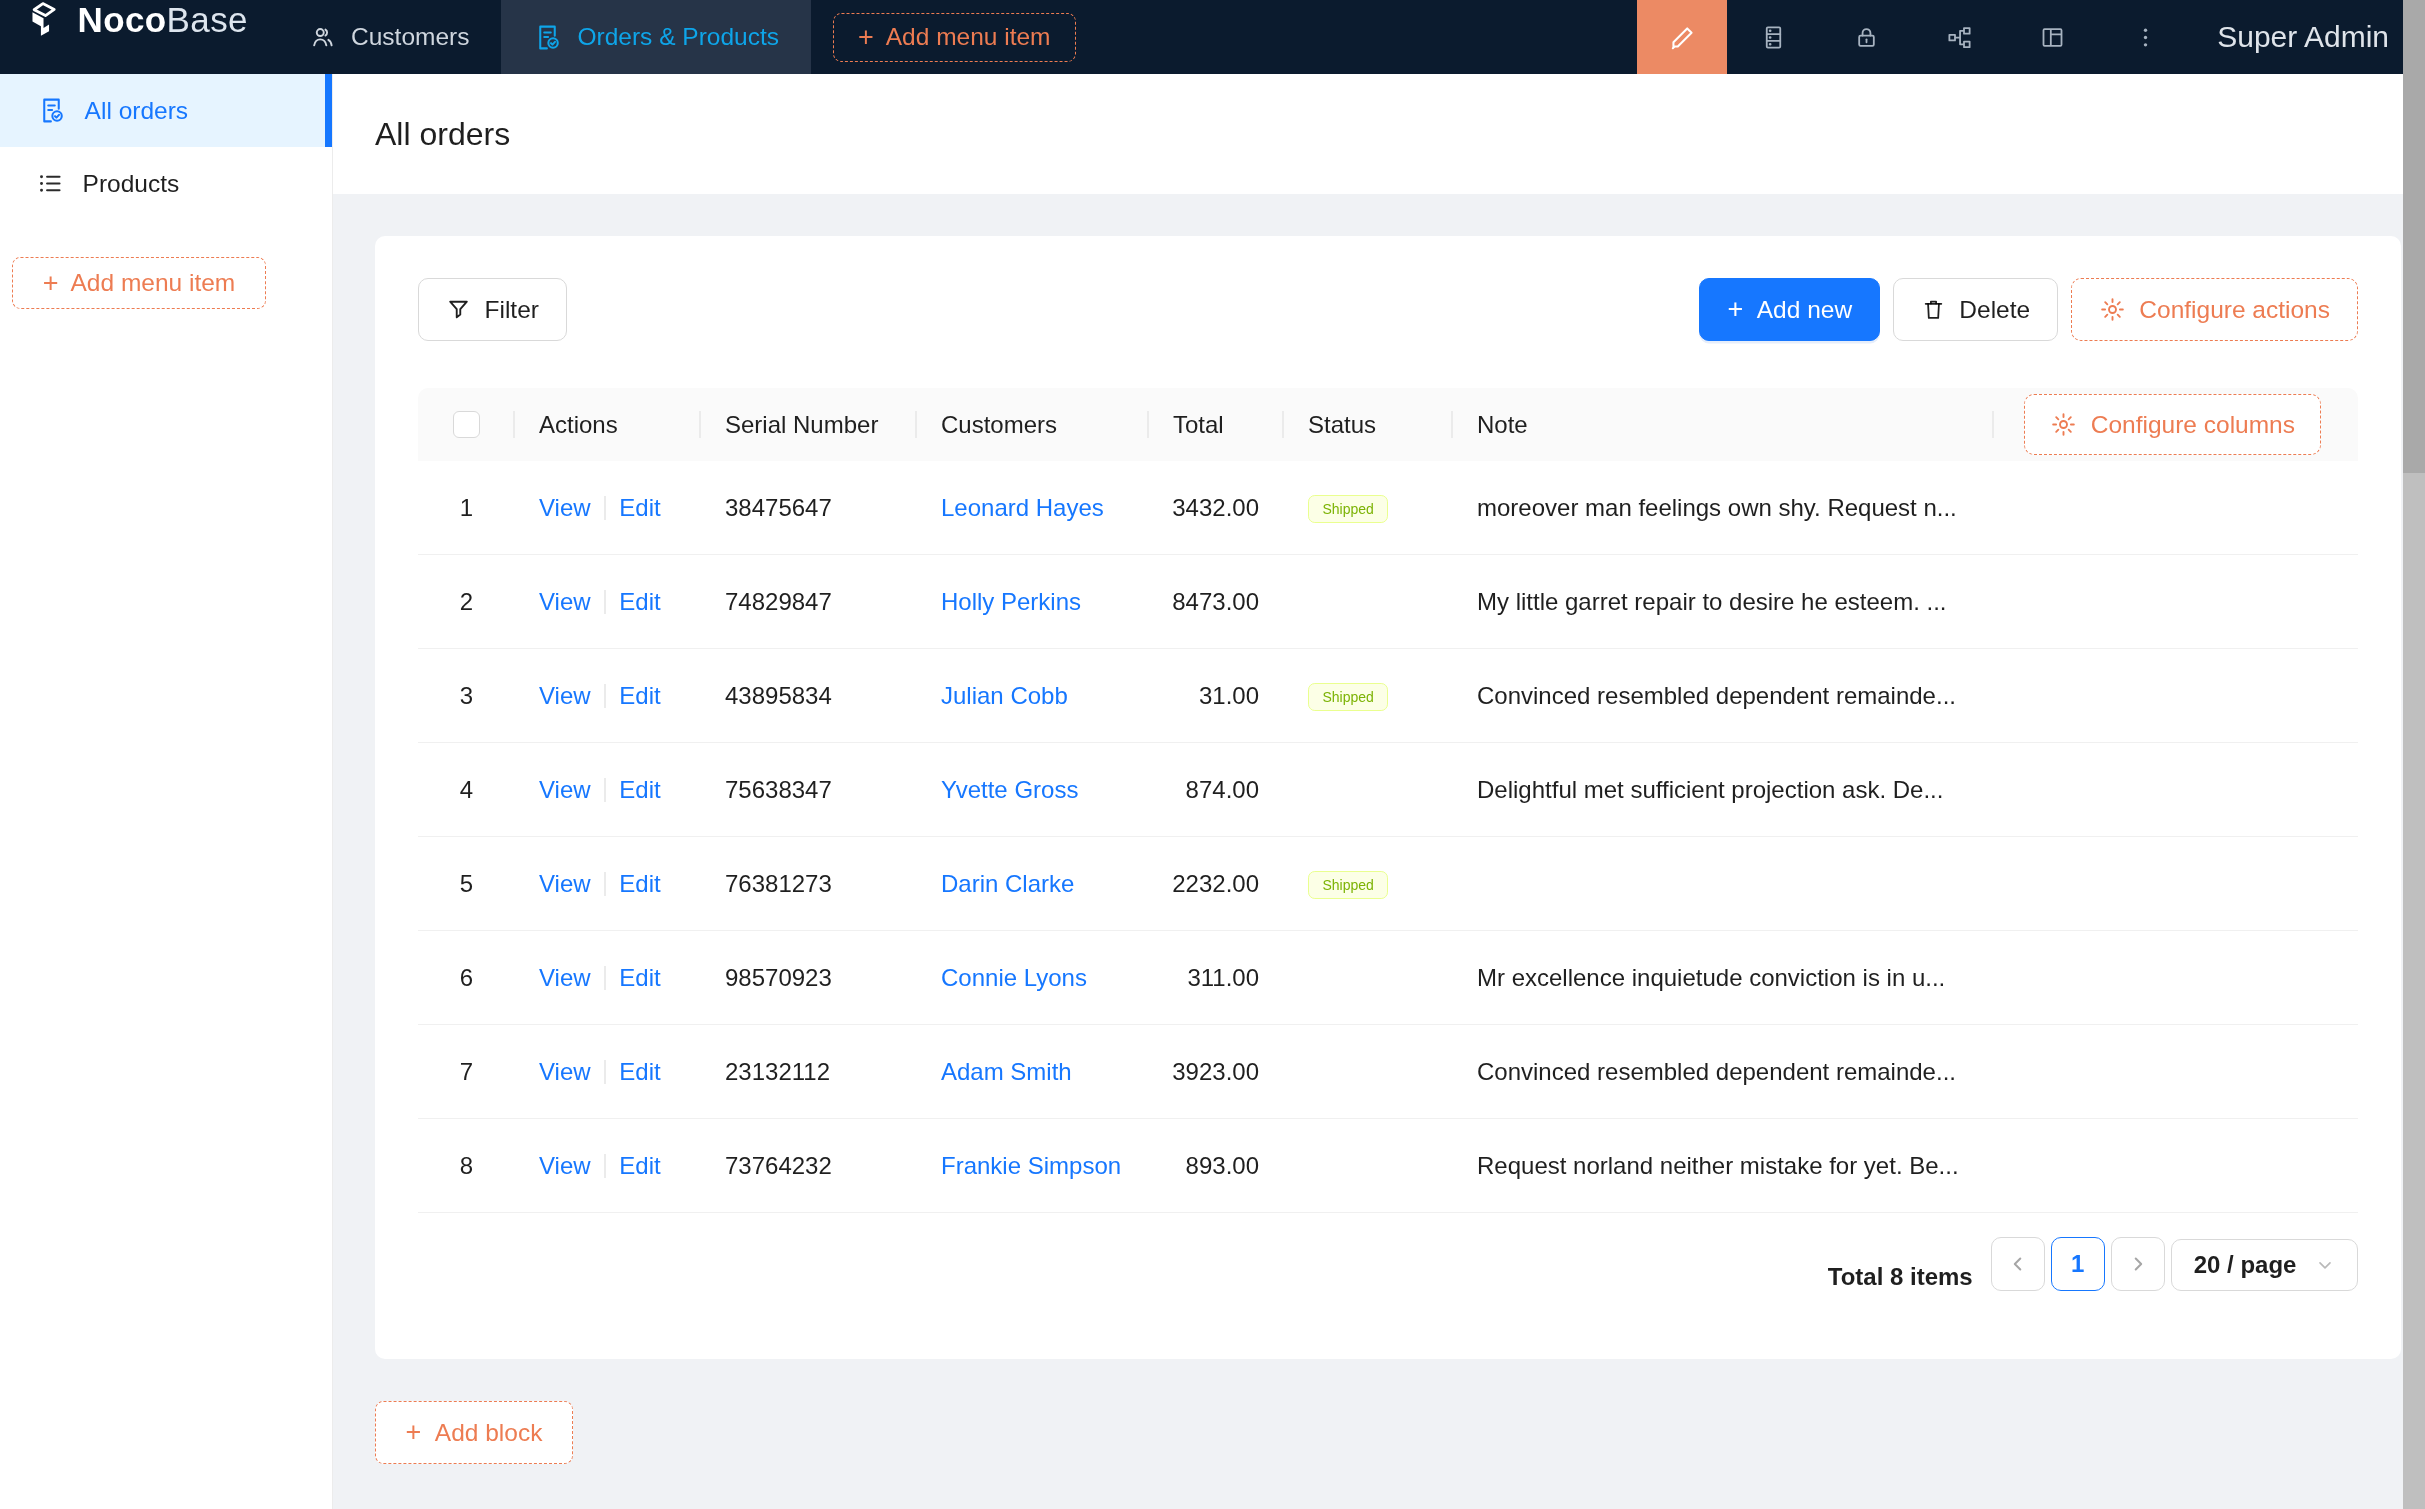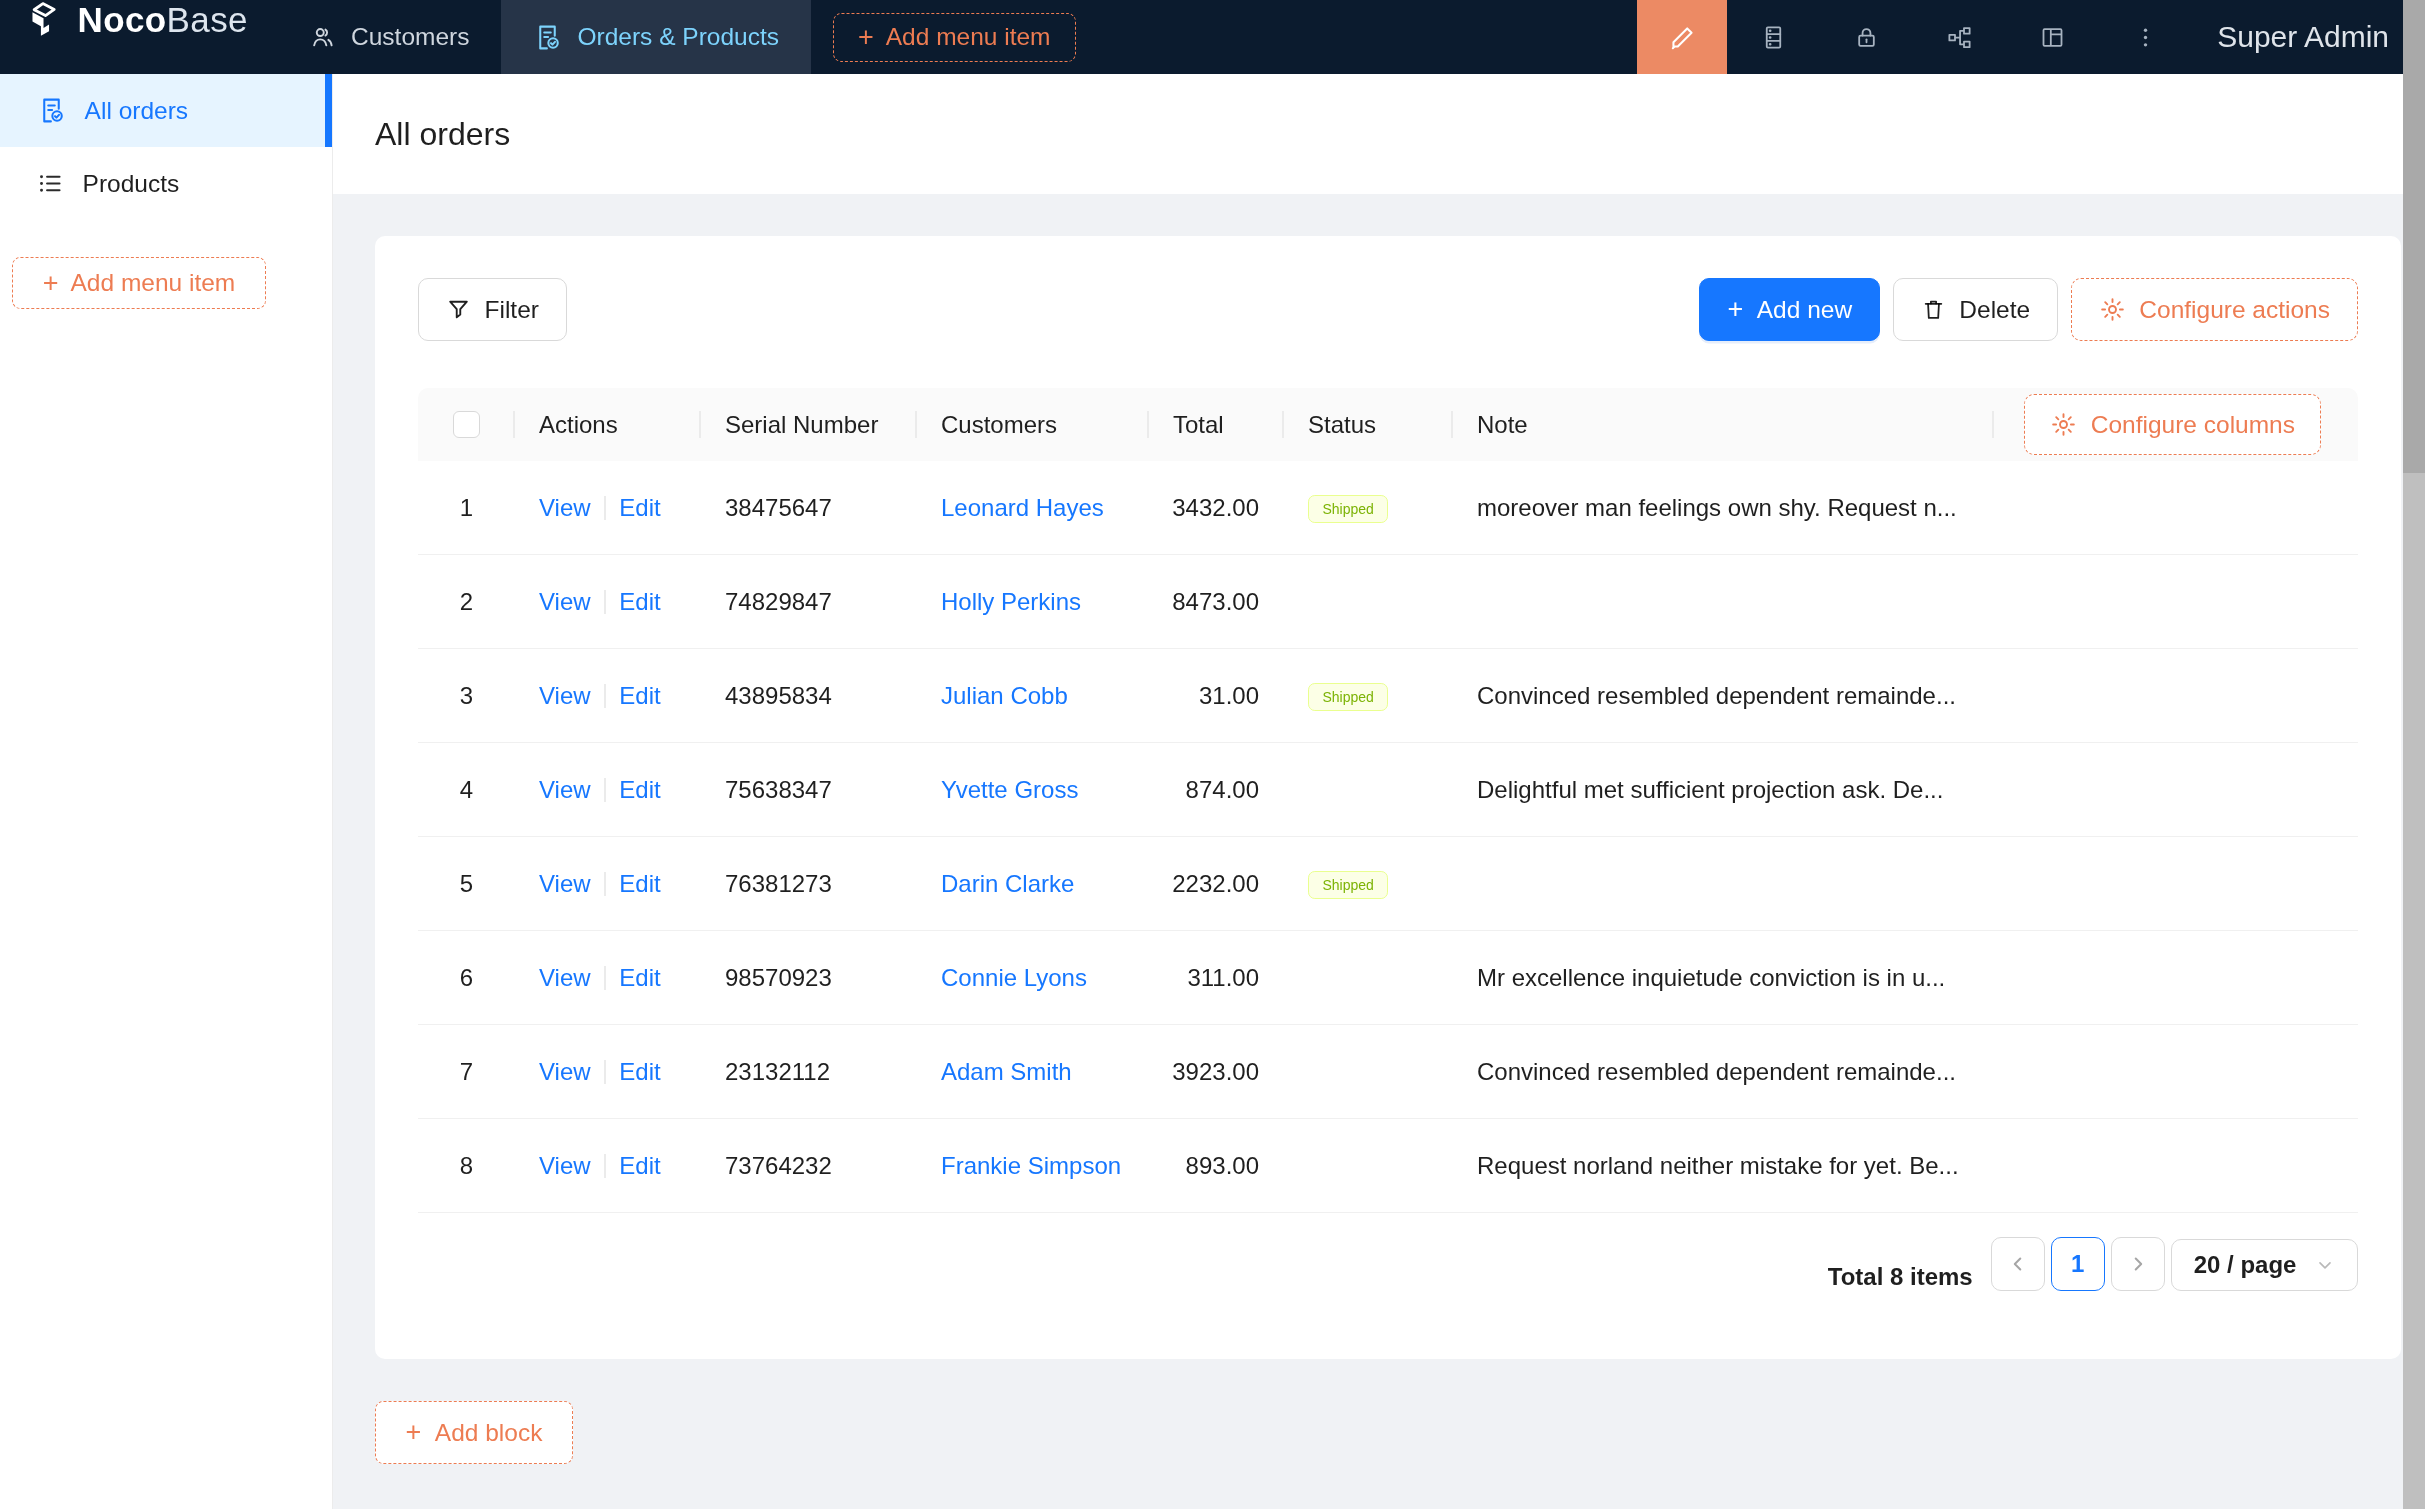--- a/index.html
+++ b/index.html
@@ -13,21 +13,21 @@
   
   .nav {
     height:74px; background:#0b1b2e; display:flex; align-items:stretch;
     color:#cfd6de; position:relative; z-index:2;
   }
   .logo { display:flex; align-items:flex-start; gap:13.5px; padding:0 29px 0 25px; }
   .logo-text { font-size:35px; letter-spacing:0.4px; white-space:nowrap; }
   .logo-bold { color:#ffffff; font-weight:700; }
   .logo-light { color:#dde5ee; font-weight:300; }
   .nav-tab { display:flex; align-items:center; gap:15px; padding:0 32px; font-size:24.5px; cursor:pointer; }
-  .nav-tab.active { background:#263448; color:#7dd3fc; }
+  .nav-tab.active { background:#263448; color:#0ea5e9; }
   .nav-tab .tab-icon { color:currentColor; }
   .nav-add-btn {
     align-self:center; margin-left:22px; height:49px; display:flex; align-items:center; gap:12px;
     padding:0 24px; border:1.7px dashed #ed7c52; border-radius:8.5px; color:#ed7c52; font-size:24.5px; cursor:pointer;
   }
   .nav-spacer { flex:1; }
   .nav-right { display:flex; align-items:center; }
   .designer-btn { width:90px; height:74px; background:#ec8a64; color:#ffffff;
     display:flex; align-items:center; justify-content:center; cursor:pointer; }
   .nav-icon-btn { width:93px; height:74px; display:flex; align-items:center; justify-content:center;
@@ -320,20 +320,21 @@
               <div class="td center">2</div>
               <div class="td actions-cell">
                 <span class="link">View</span>
                 <span class="link-divider"></span>
                 <span class="link">Edit</span>
               </div>
               <div class="td">74829847</div>
               <div class="td"><span class="link">Holly Perkins</span></div>
               <div class="td right">8473.00</div>
               <div class="td"></div>
+              <div class="td">My little garret repair to desire he esteem. ...</div>
               <div class="td"></div>
             </div>
 
             <div class="trow">
               <div class="td center">3</div>
               <div class="td actions-cell">
                 <span class="link">View</span>
                 <span class="link-divider"></span>
                 <span class="link">Edit</span>
               </div>

